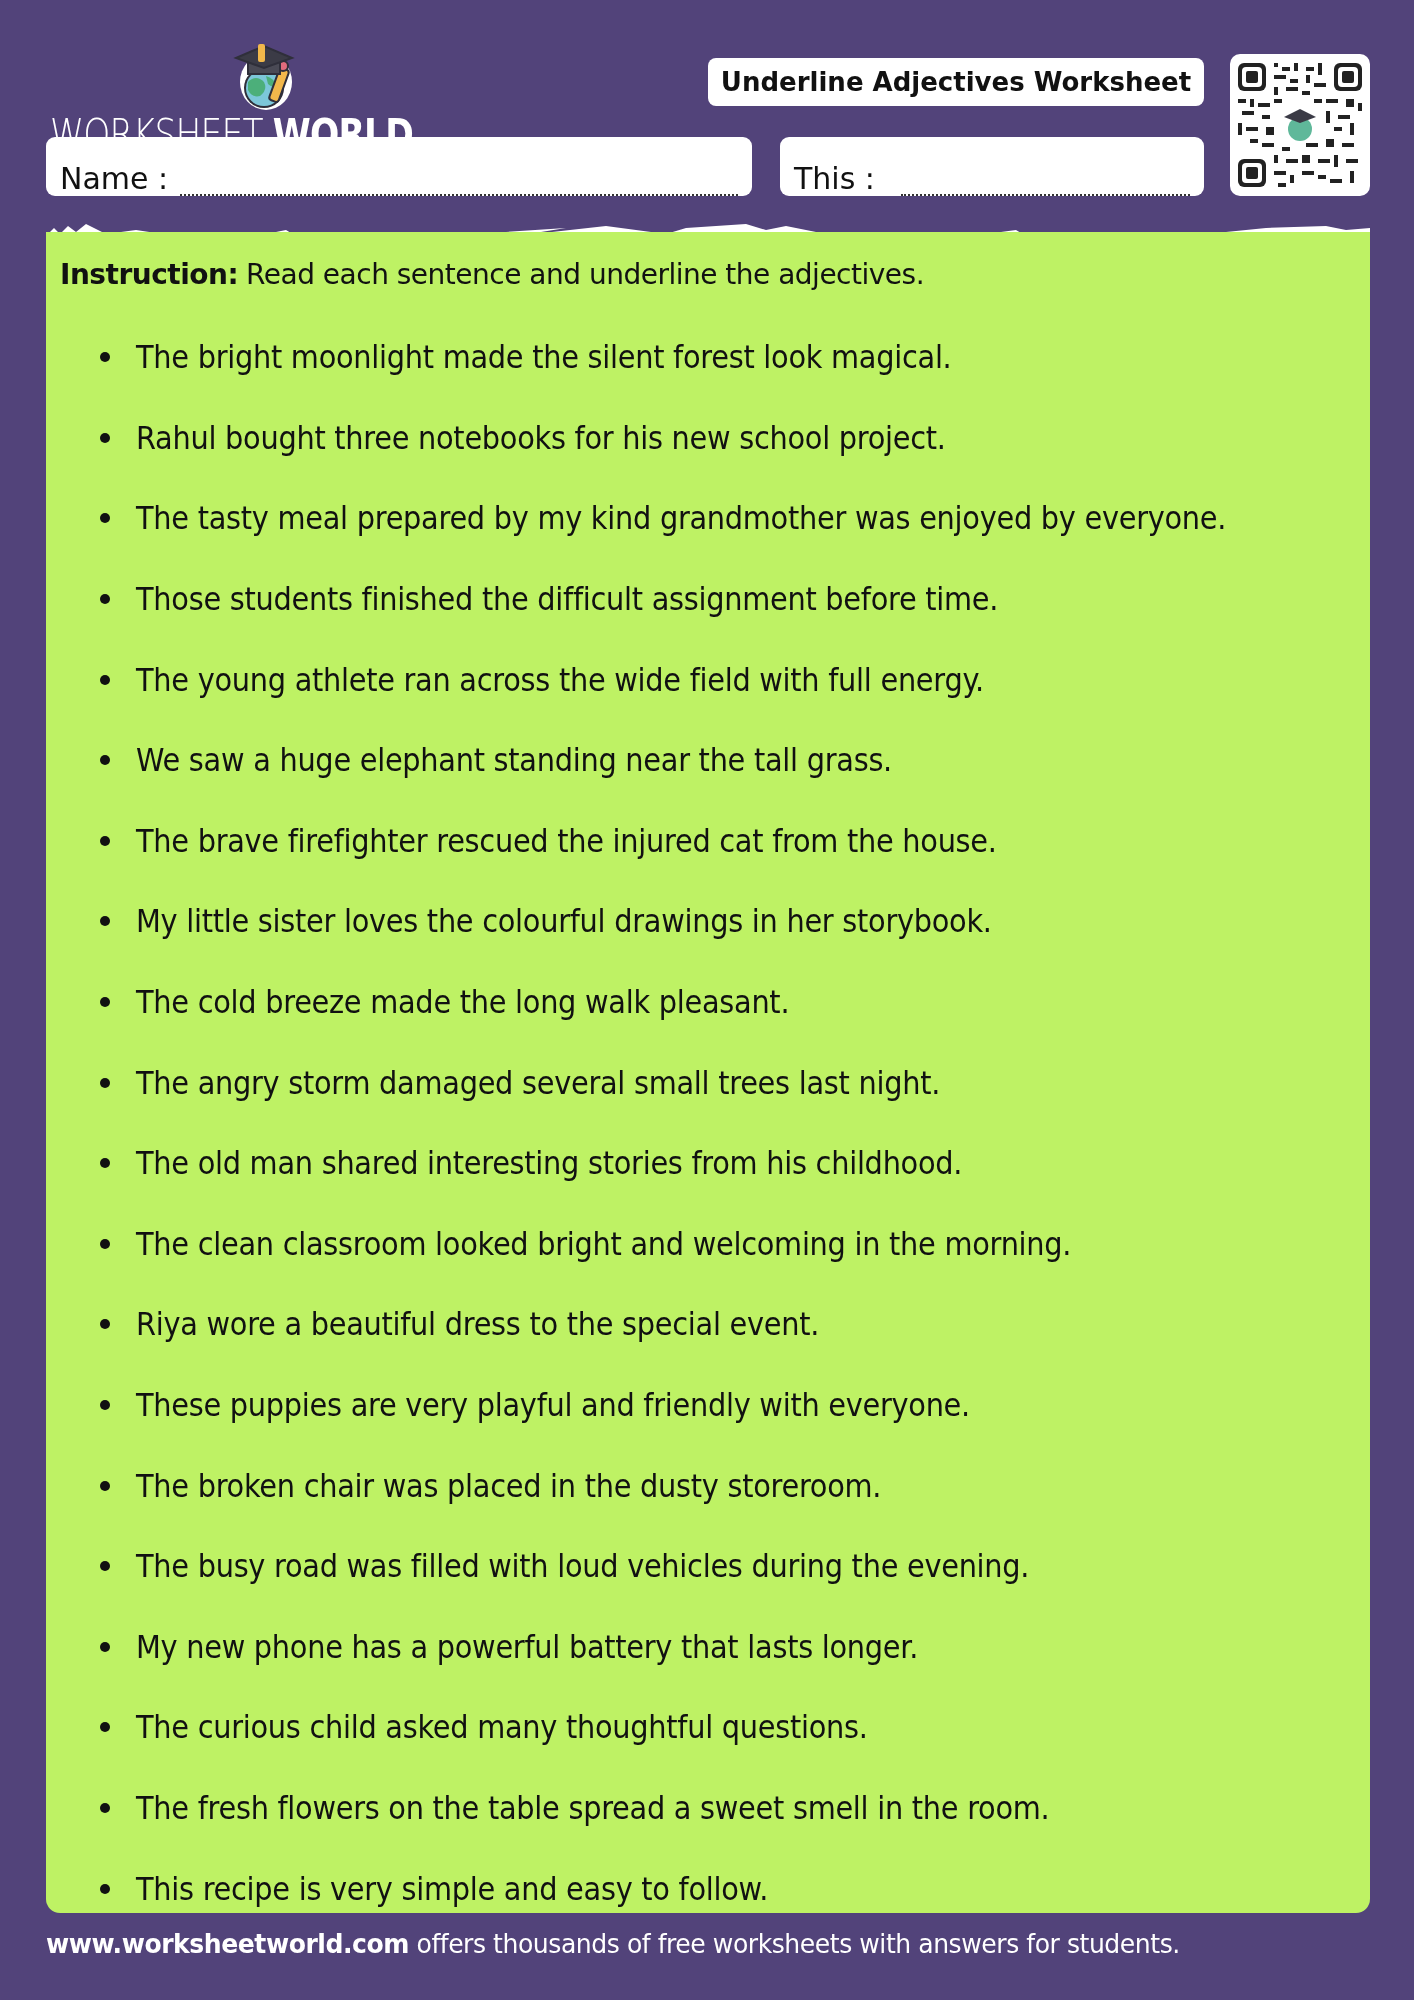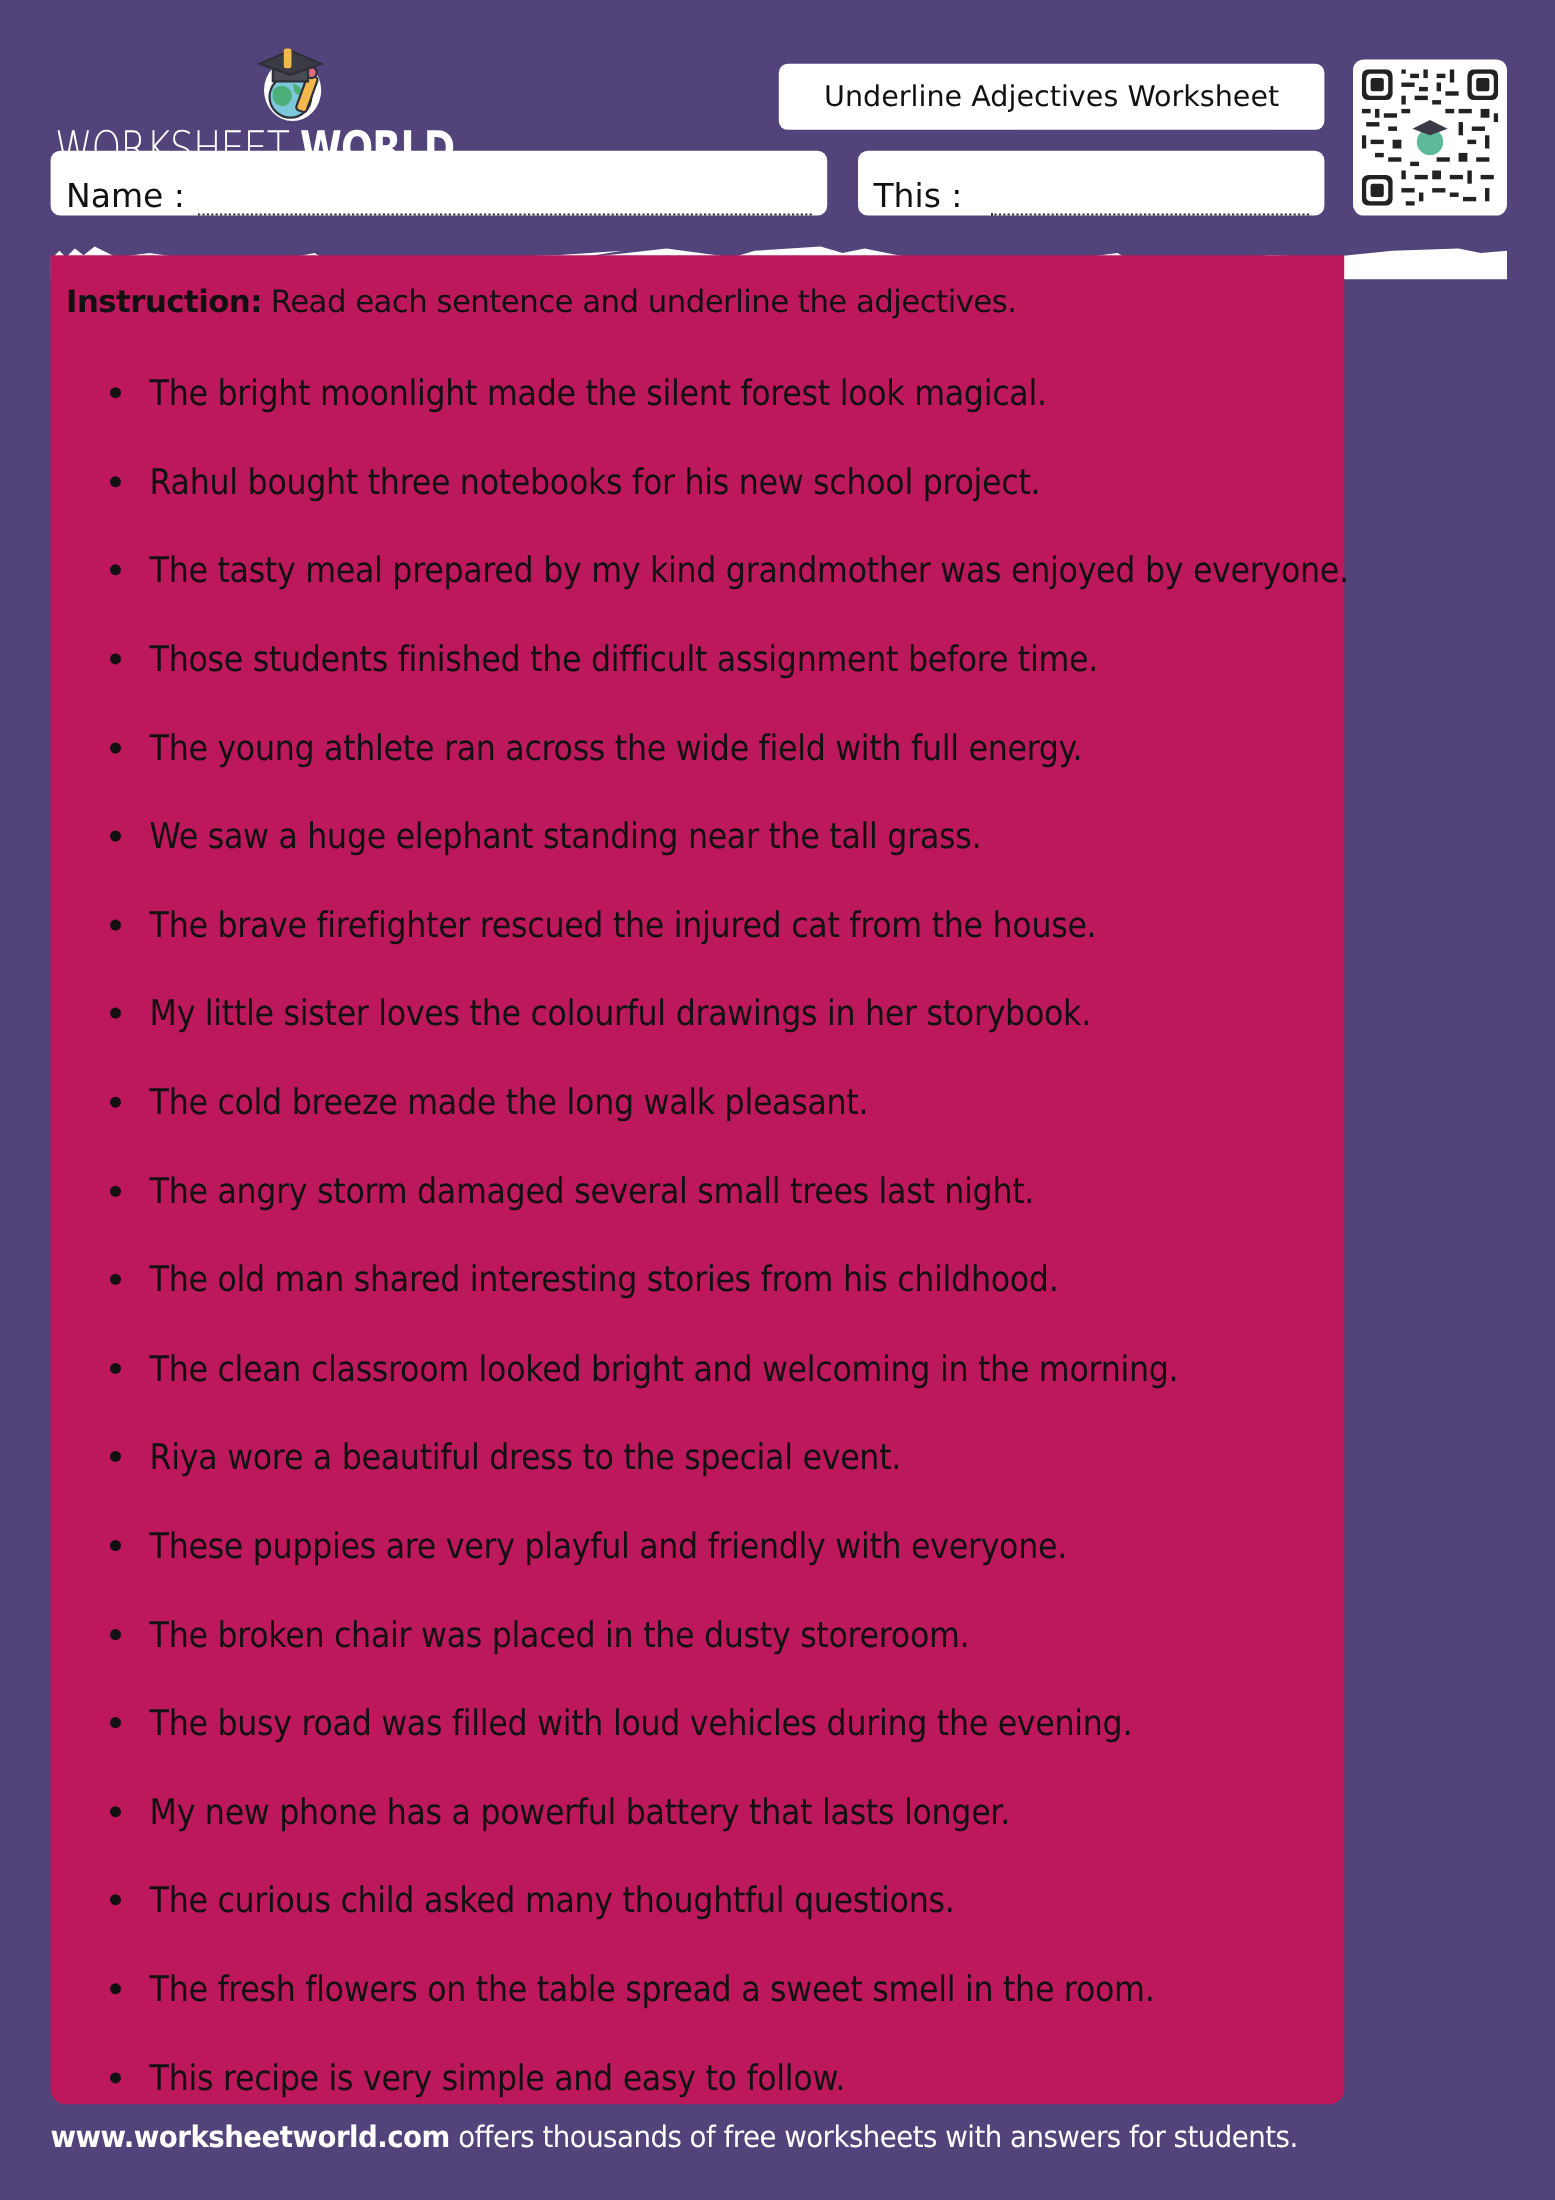--- a/index.html
+++ b/index.html
@@ -24,25 +24,25 @@
       transform: scaleX(0.82);
       transform-origin: left center;
       white-space: nowrap;
       line-height: 1;
     }
     .logo-text .light { font-weight: 300; }
     .logo-text .bold { font-weight: bold; }
 
     .title-box {
       position: absolute; left: 708px; top: 58px;
-      width: 496px; height: 60px;
+      width: 496px; height: 48px;
       background: #fff; border-radius: 8px;
       display: flex; align-items: center; justify-content: center;
       font-family: "DejaVu Sans", sans-serif;
-      font-size: 26px; color: #111; font-weight: 400;
+      font-size: 26px; color: #111; font-weight: 700;
     }
     .field-box {
       position: absolute; top: 137px; height: 59px;
       background: #fff; border-radius: 9px;
       display: flex; align-items: flex-end;
       box-sizing: border-box; padding: 0 14px;
     }
     .field-box.name { left: 46px; width: 706px; }
     .field-box.class { left: 780px; width: 424px; }
     .field-label {
@@ -60,22 +60,22 @@
       width: 140px; height: 142px;
       background: #fff; border-radius: 10px;
       display: flex; align-items: center; justify-content: center;
     }
 
     .torn {
       position: absolute; left: 46px; top: 214px; width: 1324px; height: 40px;
     }
     .panel {
       position: absolute; left: 46px; top: 232px;
-      width: 1176px; height: 1681px;
-      background: #be185d;
+      width: 1324px; height: 1681px;
+      background: #bef264;
       border-radius: 0 0 14px 14px;
     }
     .instruction {
       position: absolute; left: 14px; top: 26px;
       font-family: "DejaVu Sans", sans-serif;
       font-size: 28px; color: #111;
       white-space: nowrap;
       letter-spacing: -0.5px;
     }
     .instruction b { font-weight: bold; margin-right: 8px; }

